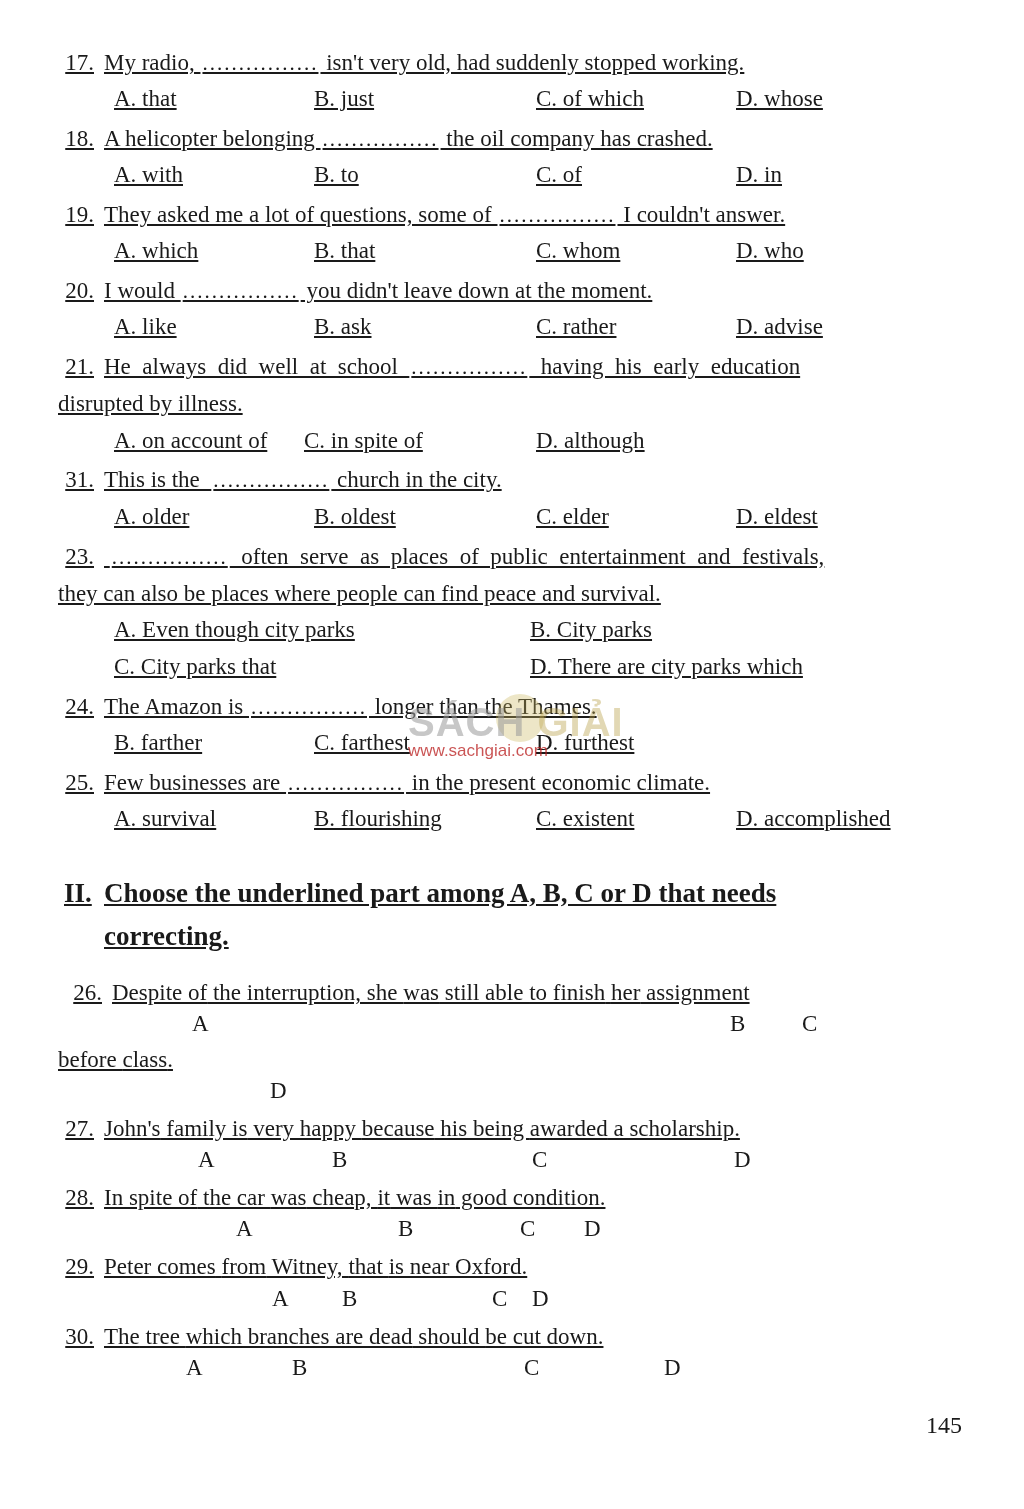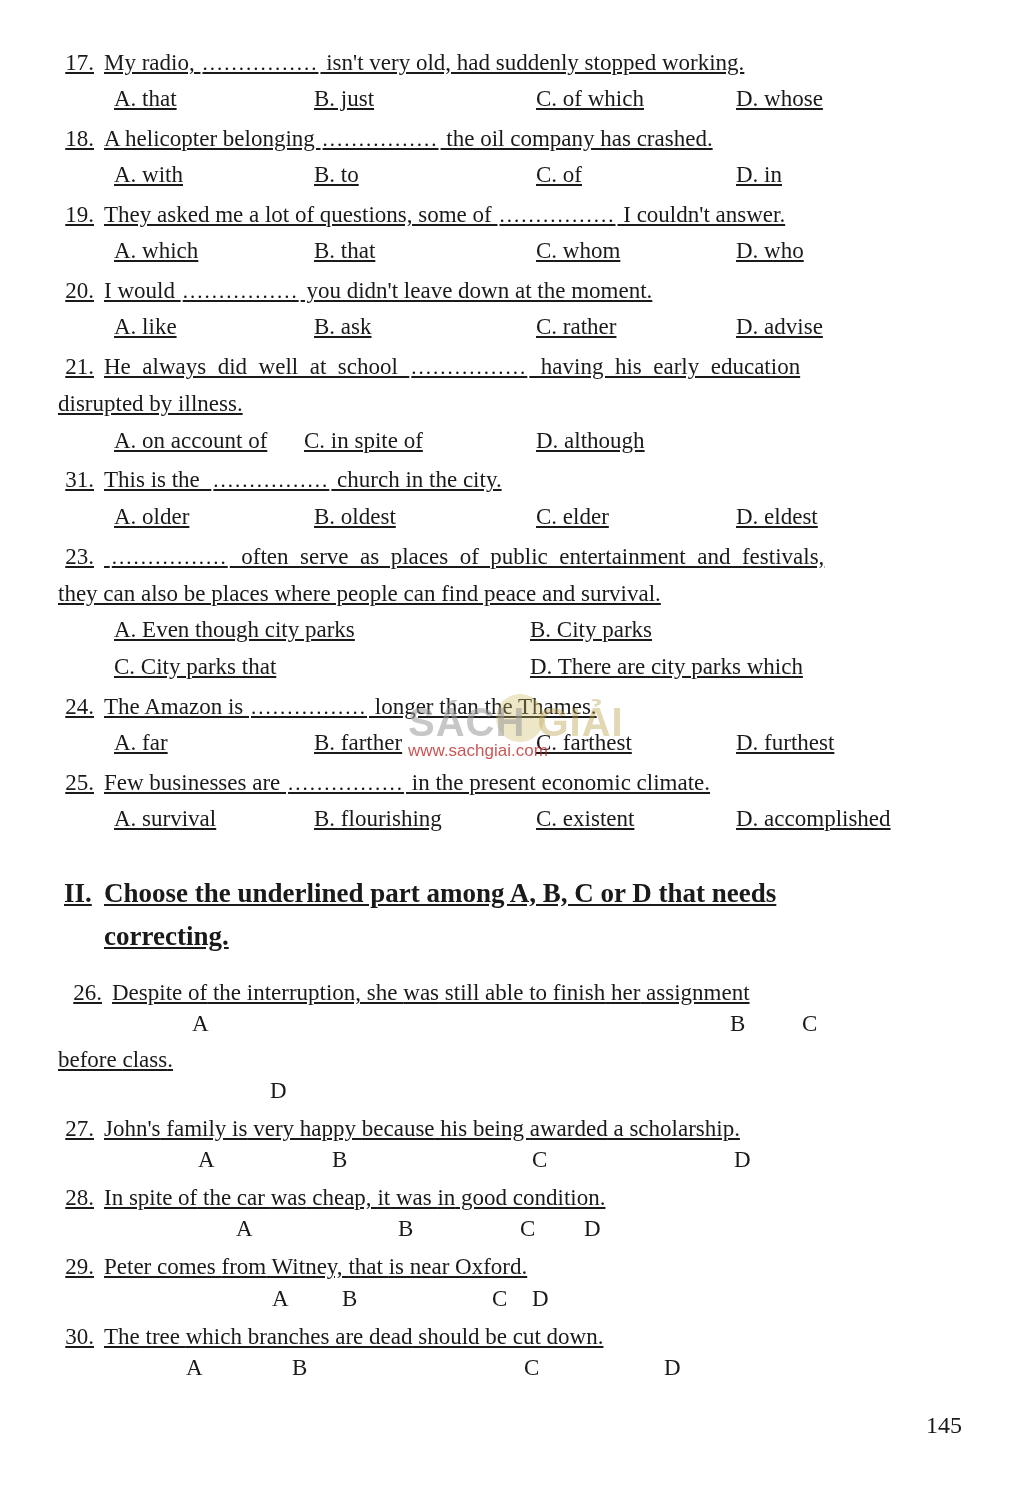--- a/index.html
+++ b/index.html
@@ -264,21 +264,20 @@
           <span class="opt">D.  There are city parks which</span>
         </div>
       </div>
 
       <div class="q">
         <div class="qline">
           <span class="qnum">24.</span>
           <span class="qtext"><span>The Amazon is </span><span class="dots">................</span><span> longer than the Thames.</span></span>
         </div>
         <div class="opts four">
-          <span class="opt">A.  far</span>
           <span class="opt">B.  farther</span>
           <span class="opt">C.  farthest</span>
           <span class="opt">D.  furthest</span>
         </div>
       </div>
 
       <div class="q">
         <div class="qline">
           <span class="qnum">25.</span>
           <span class="qtext"><span>Few businesses are </span><span class="dots">................</span><span> in the present economic climate.</span></span>

